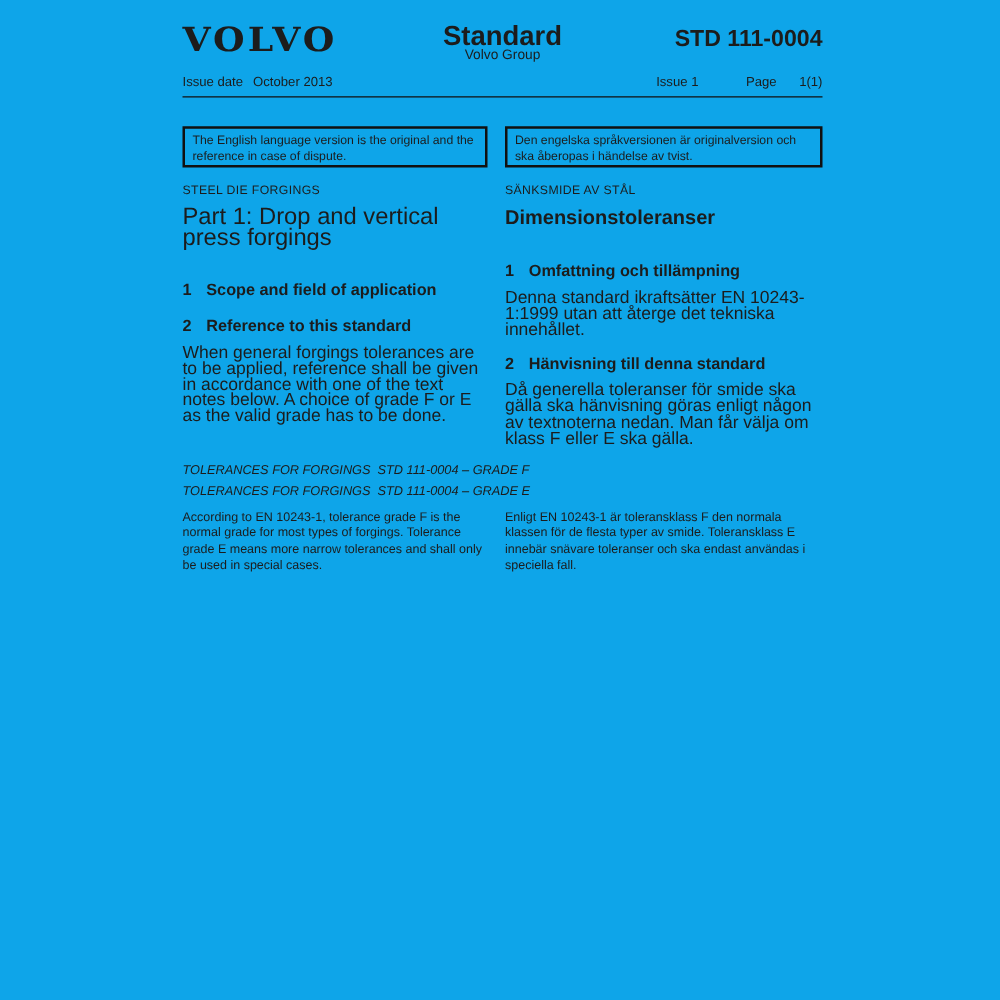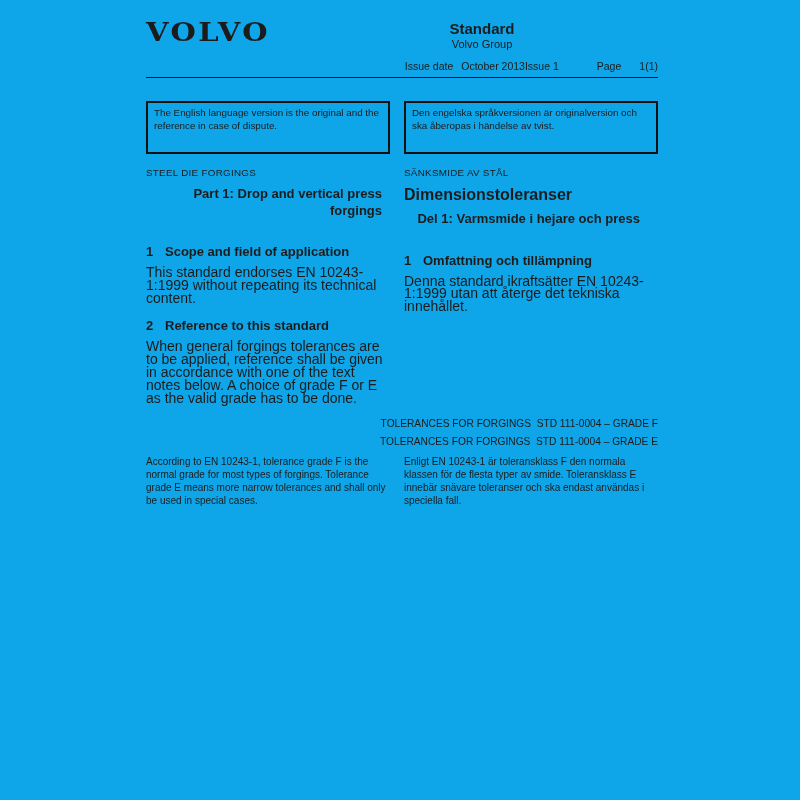--- a/index.html
+++ b/index.html
@@ -36,41 +36,41 @@
     transform-origin: left top;
     white-space: nowrap;
     width: 160px;
   }
   .header-center {
     flex: 1;
     text-align: center;
     margin-top: 2px;
   }
   .header-title {
-    font-size: 15px;
+    font-size: 22px;
     font-weight: bold;
     line-height: 18px;
   }
   .header-subtitle {
     font-size: 11px;
     font-weight: normal;
     line-height: 13px;
   }
   .doc-number {
     width: 160px;
     text-align: right;
     font-size: 18.5px;
     font-weight: bold;
     line-height: 22px;
     margin-top: 2px;
     white-space: nowrap;
   }
   .issue-row {
     display: flex;
-    justify-content: flex-end;
+    justify-content: space-between;
     margin-top: 9px;
     font-size: 10.5px;
   }
   .issue-left .gap { display: inline-block; width: 8px; }
   .issue-right span { display: inline-block; }
   .issue-right .issue-label { margin-right: 38px; }
   .issue-right .page-label { margin-right: 18px; }
   .rule {
     border: none;
     border-top: 1.5px solid #111;
@@ -79,21 +79,21 @@
 
   
   .notices {
     margin-top: 23px;
     display: grid;
     grid-template-columns: 244px 254px;
     column-gap: 14px;
   }
   .notice {
     border: 2.5px solid #111;
-    padding: 3px 6px 20px 6px;
+    padding: 3px 6px 0 6px;
     font-size: 9.8px;
     line-height: 13px;
     box-sizing: border-box;
   }
 
   
   .columns {
     display: grid;
     grid-template-columns: 244px 254px;
     column-gap: 14px;
@@ -104,26 +104,25 @@
     letter-spacing: 0.3px;
     line-height: 12px;
   }
   .col-title {
     font-size: 16px;
     font-weight: bold;
     line-height: 18px;
     margin-top: 7px;
   }
   .col-subtitle {
-    font-size: 13px;
-    font-weight: bold;
+    font-size: 19px;
+    font-weight: normal;
     line-height: 16.5px;
     margin-top: 7px;
     max-width: 236px;
-    text-align: right;
   }
   .section { margin-top: 26px; }
   .section + .section { margin-top: 15px; }
   .section-heading {
     font-size: 13px;
     font-weight: bold;
     line-height: 14px;
   }
   .section-heading .num {
     display: inline-block;
@@ -131,21 +130,22 @@
   }
   .section-body {
     font-size: 14px;
     line-height: 12.8px;
     margin: 7px 0 0 0;
   }
 
   
   .tolerance-notes {
     margin-top: 11px;
-    text-align: right;
+    text-align: left;
+    font-style: italic;
     font-size: 10.2px;
     line-height: 17.5px;
   }
 
   
   .closing-cols { margin-top: 6px; }
   .closing-cols p {
     font-size: 10px;
     line-height: 12.8px;
     margin: 0;
@@ -157,20 +157,21 @@
 <div class="page">
   <div class="content">
 
     <header>
       <div class="header-top">
         <div class="logo">VOLVO</div>
         <div class="header-center">
           <div class="header-title">Standard</div>
           <div class="header-subtitle">Volvo Group</div>
         </div>
+        <div class="doc-number">STD 111-0004</div>
       </div>
       <div class="issue-row">
         <div class="issue-left">
           <span>Issue date</span><span class="gap"></span><span>October 2013</span>
         </div>
         <div class="issue-right">
           <span class="issue-label">Issue 1</span><span class="page-label">Page</span><span>1(1)</span>
         </div>
       </div>
       <div class="rule"></div>
@@ -184,43 +185,47 @@
     <div class="columns body-cols">
 
       <div class="col">
         <div class="kicker">STEEL DIE FORGINGS</div>
         <div class="col-subtitle">Part 1: Drop and vertical press forgings</div>
 
         <div class="section">
           <div class="section-heading">
             <span class="num">1</span><span>Scope and field of application</span>
           </div>
-          <p class="section-body">This standard endorses EN 10243-1:1999 without repeating its technical content.</p>
         </div>
 
         <div class="section">
           <div class="section-heading">
             <span class="num">2</span><span>Reference to this standard</span>
           </div>
           <p class="section-body">When general forgings tolerances are to be applied, reference shall be given in accordance with one of the text notes below. A choice of grade F or E as the valid grade has to be done.</p>
         </div>
       </div>
 
       <div class="col">
         <div class="kicker">SÄNKSMIDE AV STÅL</div>
         <div class="col-title">Dimensionstoleranser</div>
-        <div class="col-subtitle">Del 1: Varmsmide i hejare och press</div>
 
         <div class="section">
           <div class="section-heading">
             <span class="num">1</span><span>Omfattning och tillämpning</span>
           </div>
           <p class="section-body">Denna standard ikraftsätter EN 10243-1:1999 utan att återge det tekniska innehållet.</p>
         </div>
 
+        <div class="section">
+          <div class="section-heading">
+            <span class="num">2</span><span>Hänvisning till denna standard</span>
+          </div>
+          <p class="section-body">Då generella toleranser för smide ska gälla ska hänvisning göras enligt någon av textnoterna nedan. Man får välja om klass F eller E ska gälla.</p>
+        </div>
       </div>
 
     </div>
 
     <div class="tolerance-notes">
       <div>TOLERANCES FOR FORGINGS&nbsp; STD 111-0004 – GRADE F</div>
       <div>TOLERANCES FOR FORGINGS&nbsp; STD 111-0004 – GRADE E</div>
     </div>
 
     <div class="columns closing-cols">

